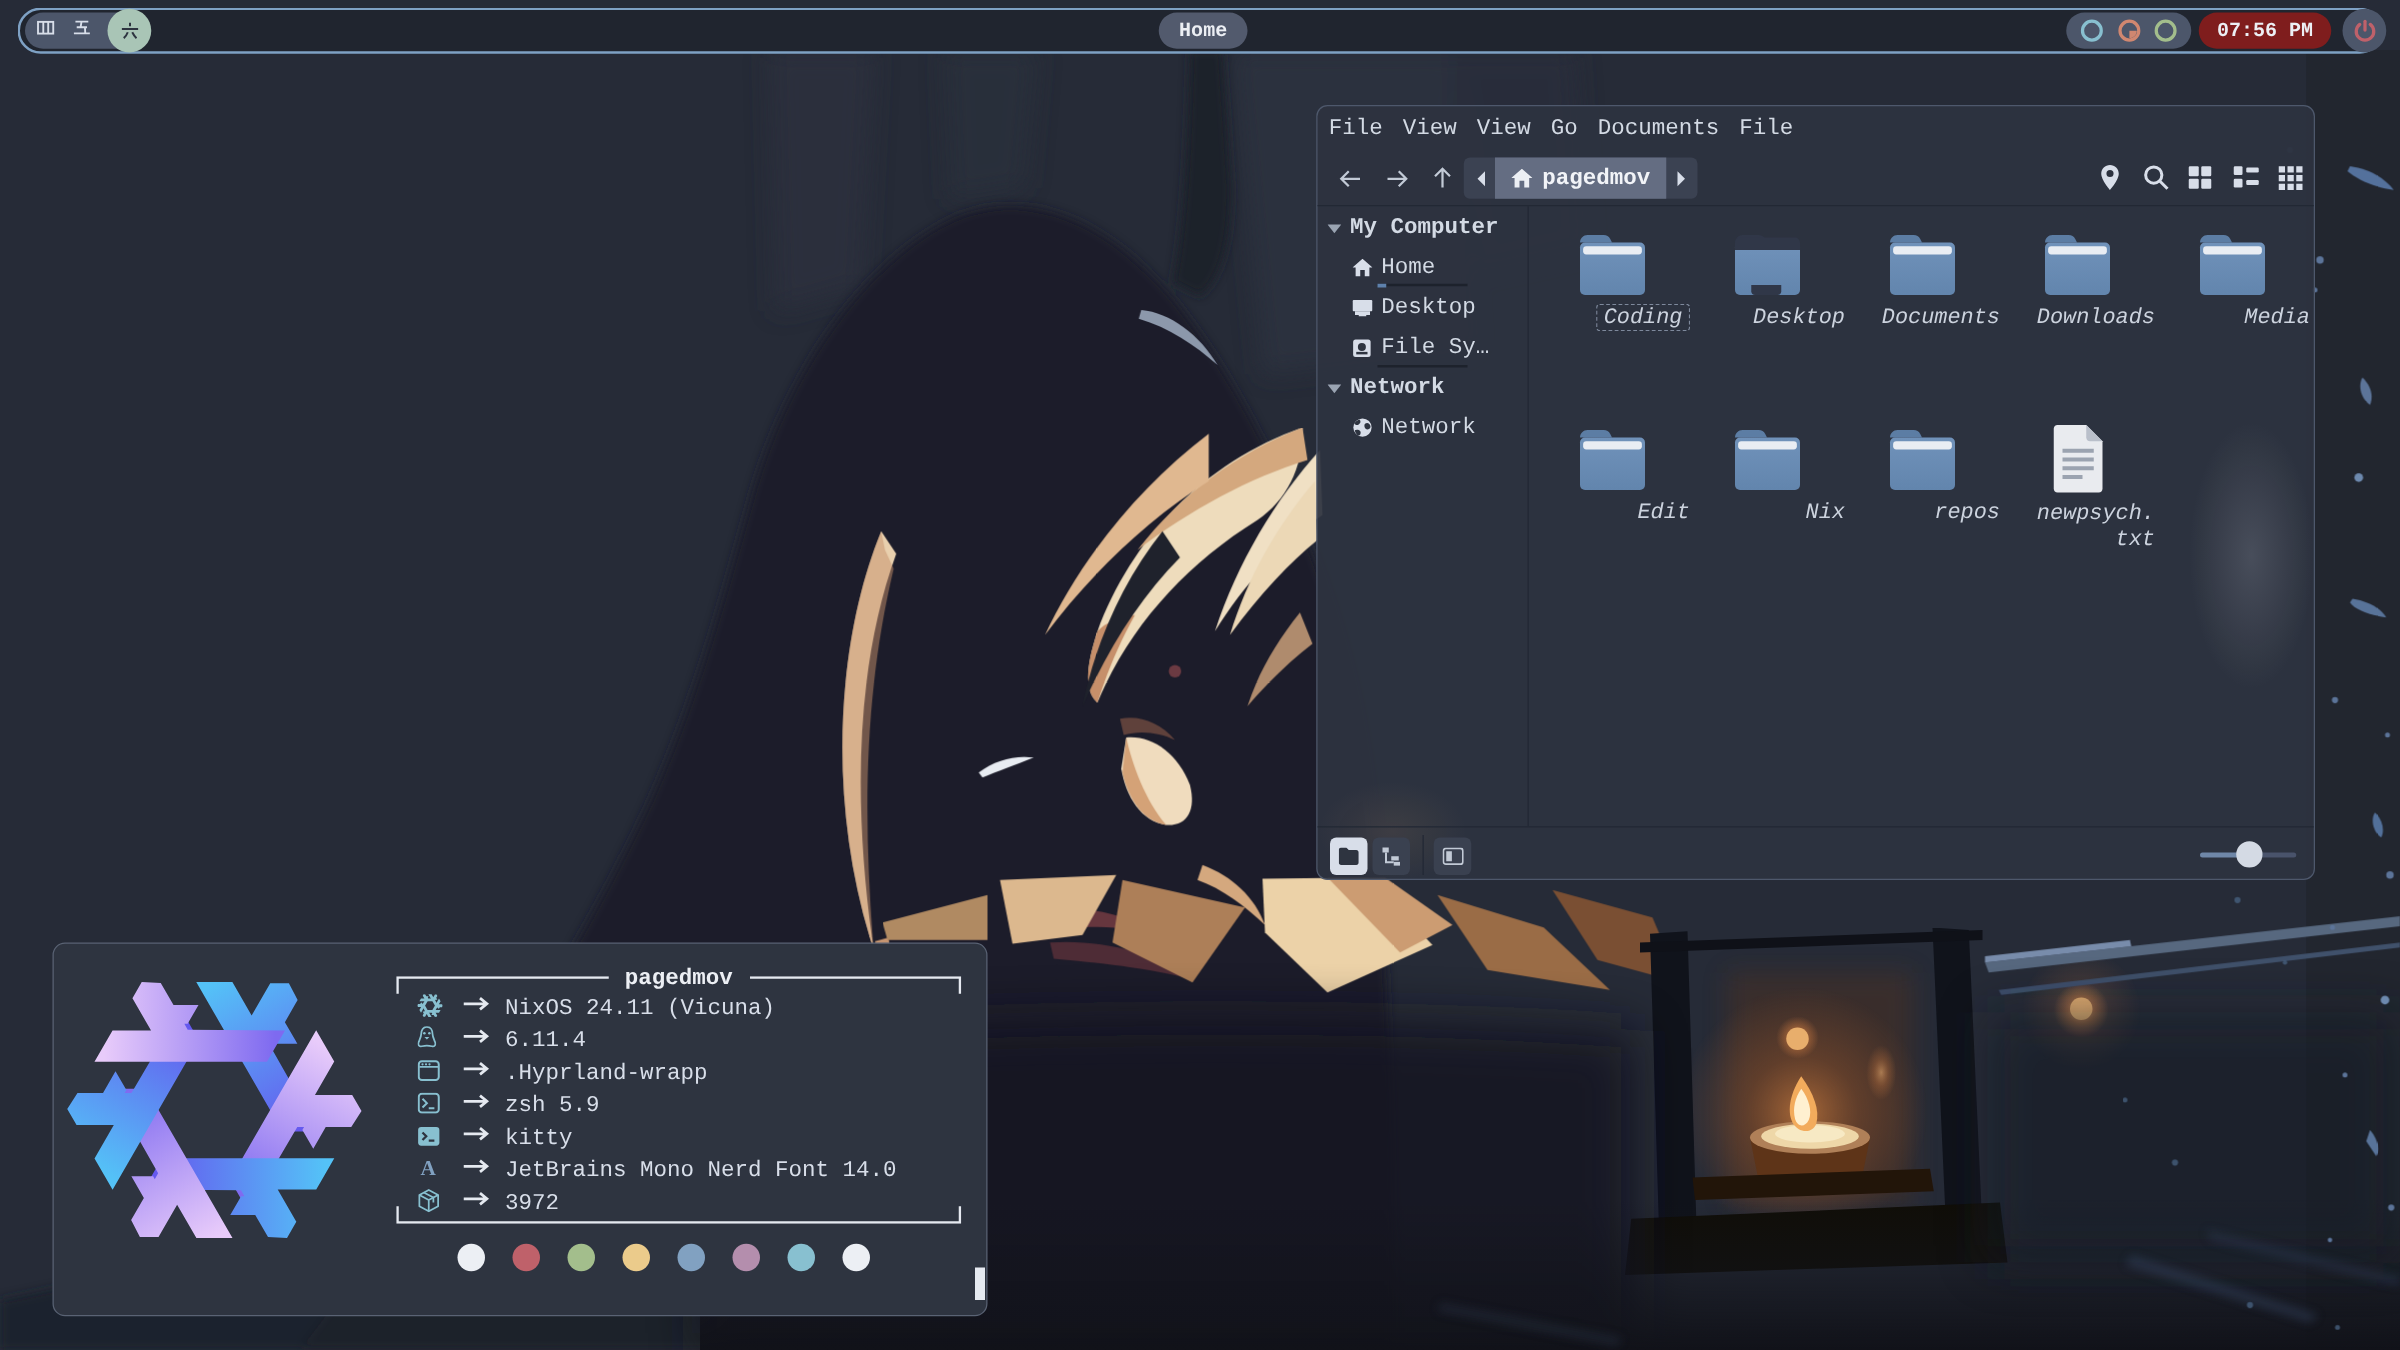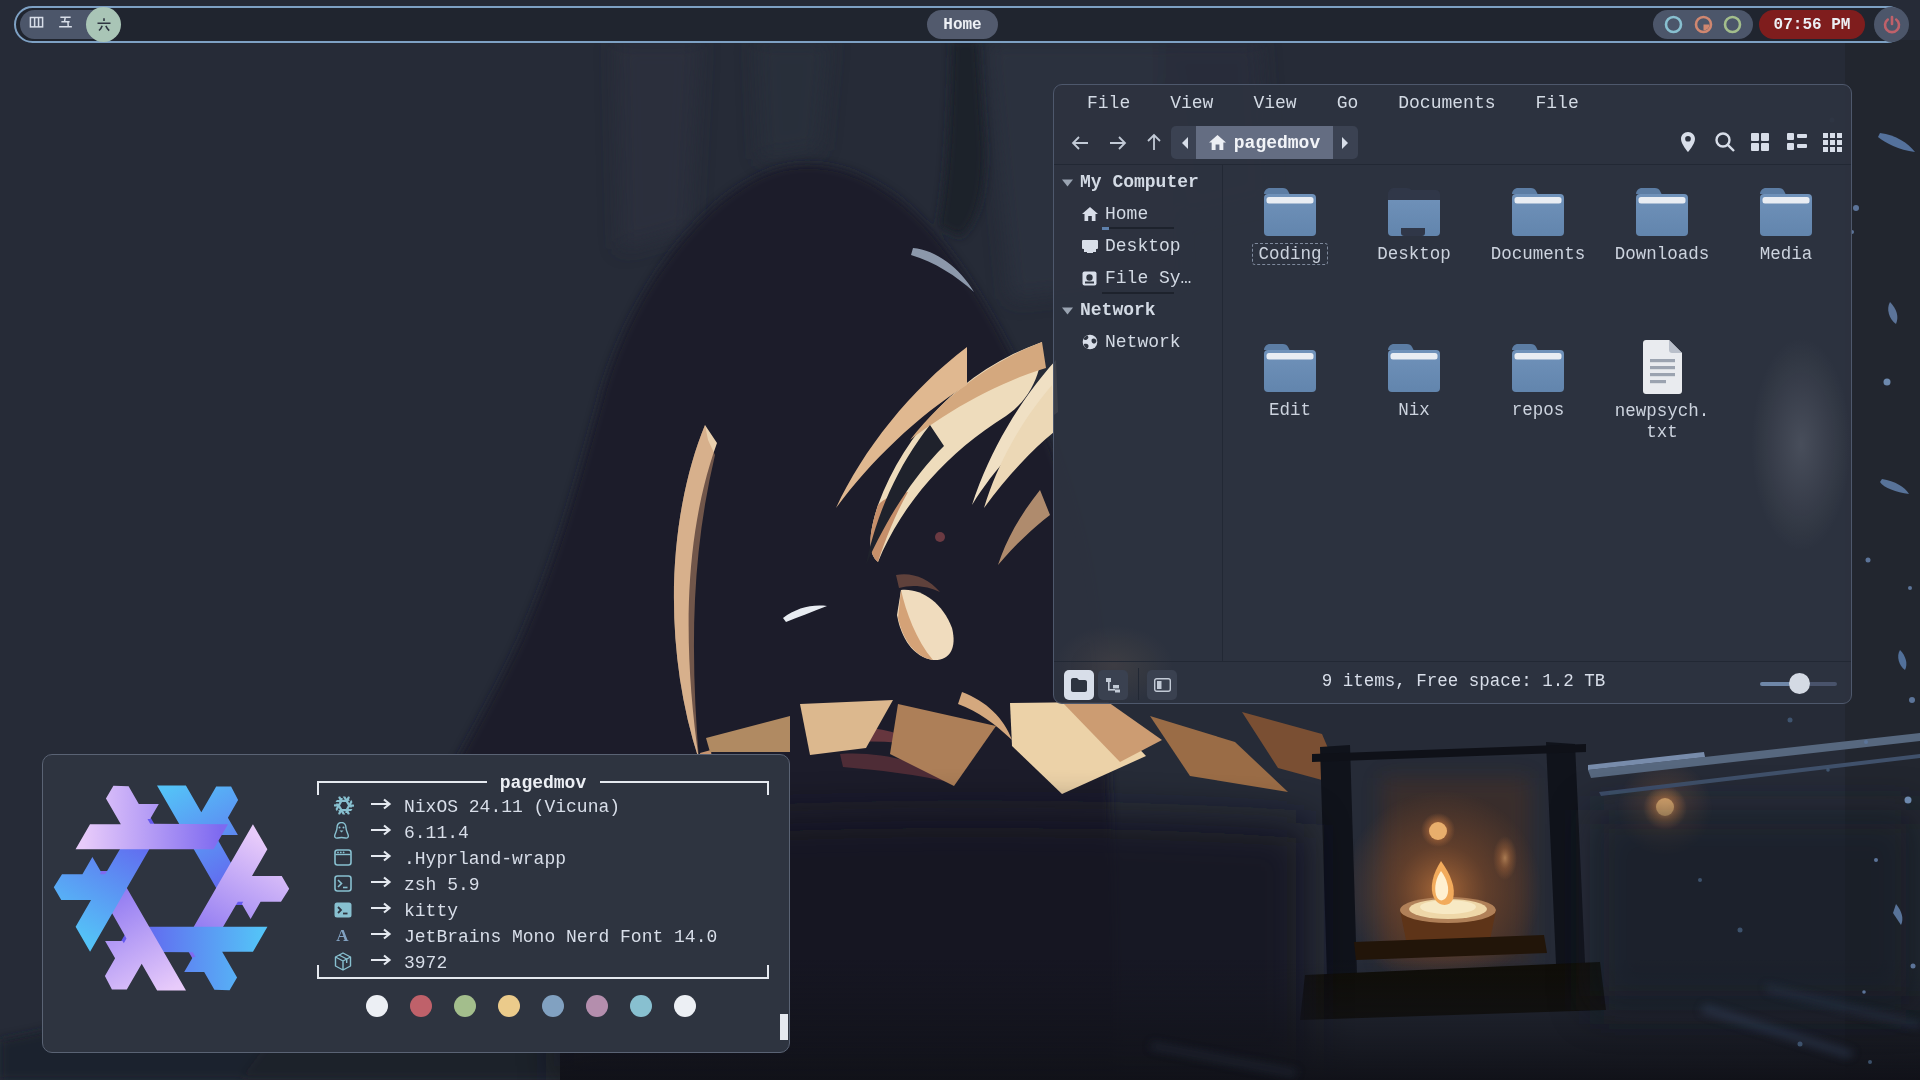--- a/index.html
+++ b/index.html
@@ -24,34 +24,34 @@
 #powerc { position:absolute; left:1858px; top:-1px; width:35px; height:35px; background:#4c566a;
   border-radius:50%; display:flex; align-items:center; justify-content:center; }
 
 
 #fm { position:absolute; left:1053px; top:84px; width:799px; height:620px;
   background:rgba(45,51,64,0.93); border:1px solid #4e586c; border-radius:9px; z-index:20; color:#d3dae4; }
 #fmghost { position:absolute; left:697px; top:252px; width:100px; height:215px; border-radius:50%;
   background:radial-gradient(ellipse at center, rgba(150,158,170,0.26), rgba(150,155,165,0) 70%); }
 #fmmenu { position:absolute; left:0; top:0; width:100%; height:36px; display:flex;
   align-items:center; font-size:18px; padding-left:1px; }
-#fmmenu span { padding:0 8px;margin-left:24px; }
+#fmmenu span { padding:0 8px; }
 #fmtool { position:absolute; left:0; top:36px; width:100%; height:44px; border-bottom:1px solid #222834; }
 #pathwidget { position:absolute; left:117px; top:5px; width:187px; height:33px; background:#3b4252;
   border-radius:5px; display:flex; }
 #pathseg { position:absolute; left:25px; top:0; width:137px; height:33px; background:#646d82;
   display:flex; align-items:center; justify-content:center; color:#f2f4f8; font-weight:bold; font-size:18px; }
 #fmside { position:absolute; left:0; top:80px; width:169px; height:496px; border-right:1px solid #222834;
   font-size:18px; }
 .srow { position:absolute; left:0; height:26px; display:flex; align-items:center; white-space:pre; }
 #fmstatus { position:absolute; left:0; top:576px; width:100%; height:43px; border-top:1px solid #222834; }
 .sbtn { position:absolute; top:8px; width:30px; height:30px; border-radius:5px; background:#3a4150;
   display:flex; align-items:center; justify-content:center; }
 #fmgrid { position:absolute; left:169px; top:80px; }
-.fitem { position:absolute; width:124px; text-align:center; font-size:17.5px; color:#ccd3de; }
+.fitem { position:absolute; width:124px; text-align:right; font-size:17.5px; color:#ccd3de;font-style:italic; }
 .fitem .icon { display:block; margin:0 auto; }
 .flabel { margin-top:6px; line-height:21px; }
 
 
 #term { position:absolute; left:42px; top:754px; width:748px; height:299px;
   background:#2e3440; border:1px solid #5a6374; border-radius:10px; z-index:20; }
 #fetchbox { position:absolute; left:274px; top:26px; width:452px; height:198px; }
 #fetchtitle { position:absolute; left:0; right:0; top:-8px; text-align:center;
   color:#eceff4; font-weight:bold; font-size:18px; }
 #fetchrows { position:absolute; left:291px; top:39px; font-size:18px; line-height:26px; color:#d8dee9; white-space:pre; }
@@ -430,21 +430,20 @@
           <rect x="10" y="12.5" width="5" height="3"></rect>
         </svg>
       </div>
     <div style="position:absolute;left:84px;top:6px;width:1px;height:32px;background:#222834"></div>
     <div class="sbtn" style="left:93px">
         <svg width="17" height="14" viewBox="0 0 17 14">
           <rect x="0.7" y="0.7" width="15.6" height="12.6" rx="2" fill="none" stroke="#c2cad6" stroke-width="1.4"></rect>
           <rect x="3" y="3" width="4.5" height="8" fill="#c2cad6"></rect>
         </svg>
       </div>
-    <div style="position:absolute;left:22px;right:0;top:9px;text-align:center;font-size:17.5px;color:#d8dee9">9 items, Free space: 1.2 TB</div>
     <div style="position:absolute;left:706px;top:20px;width:46px;height:4px;border-radius:2px;background:#6f87a8"></div>
     <div style="position:absolute;left:752px;top:20px;width:31px;height:4px;border-radius:2px;background:#49536b"></div>
     <div style="position:absolute;left:735px;top:11px;width:21px;height:21px;border-radius:50%;background:#d4dae4"></div>
   </div>
 </div>
 <div id="term">
   <svg width="280" height="250" viewBox="0 0 280 250" style="position:absolute;left:-10px;top:8px">
     <defs>
       <path id="lam" d="M-14.5,-102.4 L14.4,-102.4 L29.8,-75.7 L44.7,-101.5 L59.6,-101.5 L66.6,-88.0 L56.4,-70.3 L66.4,-53.0 L49.0,-53.0 L47.7,-55.3 L45.0,-50.6 L83.4,17.1 L54.5,17.1 Z"></path>
       <linearGradient id="gb" gradientUnits="userSpaceOnUse" x1="0" y1="-102" x2="68" y2="17">

